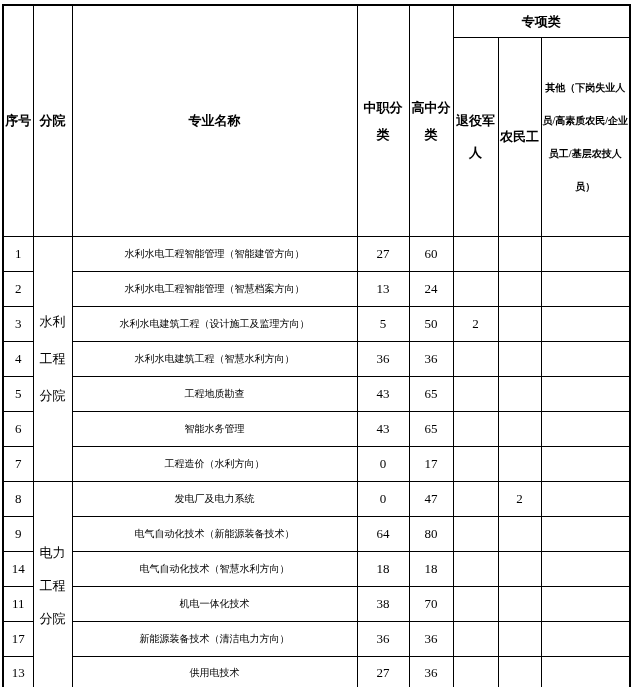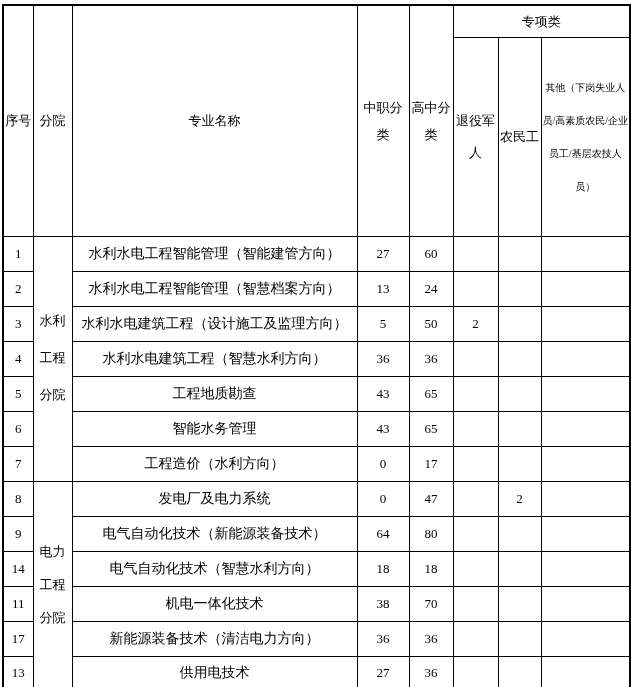--- a/index.html
+++ b/index.html
@@ -23,21 +23,21 @@
   table.plan td {
     border: 1px solid #000000;
     text-align: center;
     vertical-align: middle;
     overflow: hidden;
     padding: 0;
   }
   
   .hdr {
     font-family: "Liberation Serif", "DejaVu Serif", serif;
-    font-weight: normal;
+    font-weight: bold;
     font-size: 13px;
     line-height: 27px;
   }
   .hdr-stack-xs { padding: 0 4px; }     
   .hdr-stack-s  { padding: 0 12px; }    
   .hdr-stack-m  { padding: 0 11px; }    
   .hdr-veteran, .hdr-migrant {
     padding: 0 8px;
     line-height: 32px;
   }
@@ -47,35 +47,35 @@
     padding: 8px 6px 0 7px;
     line-height: 33px;
     word-break: break-all;
     font-size: 10px;
   }
   tr.h1 { height: 32px; }
   tr.h2 { height: 199px; }
   tr.datarow { height: 35px; }
   
   .branch {
-    font-family: Liberation Mono, monospace;
+    font-family: Liberation Serif, serif;
     font-size: 13px;
     padding: 0 12px;
     word-break: break-all;
   }
   .branch.g1 { line-height: 37px; }
   .branch.g2 { line-height: 33px; }
   
   .num {
     font-family: "Liberation Serif", "DejaVu Serif", serif;
     font-size: 13px;
   }
   .major {
     font-family: Liberation Sans, sans-serif;
-    font-size: 14px;
+    font-size: 10px;
     margin-left: 45px;
   }
 </style>
 </head>
 <body>
 
 <table class="plan">
   <colgroup>
     <col style="width:30px">
     <col style="width:39px">

